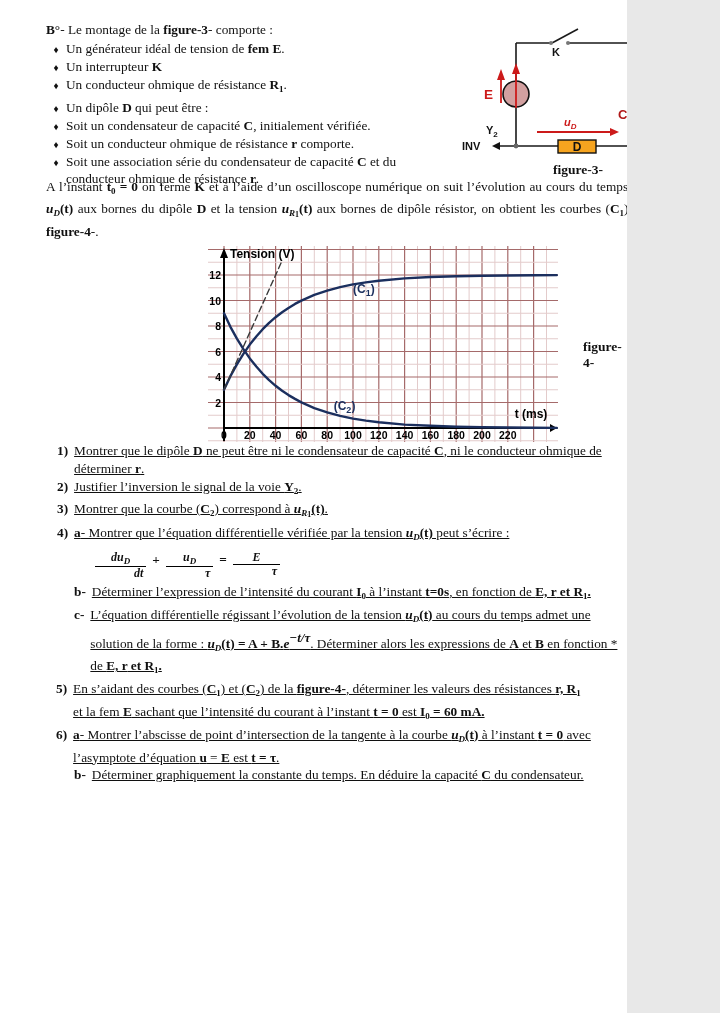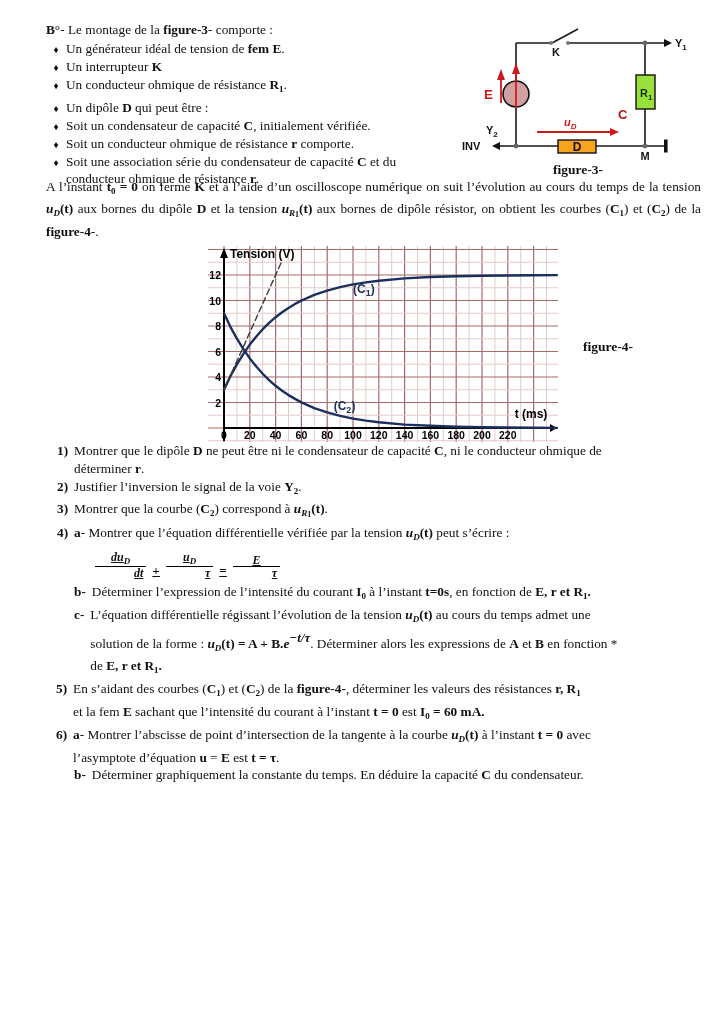--- a/index.html
+++ b/index.html
@@ -1,39 +1,39 @@
 <!DOCTYPE html>
 <html><head>
 <meta charset="utf-8">
 <style>
   html,body{margin:0;padding:0;background:#e8e8e8;}
-  .page{position:relative;width:720px;height:1013px;background:#ffffff;overflow:hidden;
+  .page{position:relative;width:627px;height:1013px;background:#ffffff;overflow:hidden;
         font-family:"Liberation Serif",serif;font-size:13.3px;color:#101010;}
   .abs{position:absolute;}
   
   .bd{font-weight:bold;}
   .bi{font-weight:bold;font-style:italic;}
   .sb{font-weight:bold;font-size:9px;vertical-align:-3px;}
   .bisb{font-weight:bold;font-style:italic;font-size:9px;vertical-align:-3px;}
   .sb2{font-weight:bold;font-size:8px;vertical-align:-4px;}
   .sp{font-weight:bold;font-style:italic;font-size:13px;vertical-align:6px;}
   
   .hdr{line-height:17px;}
   .bullet-row{display:flex;line-height:17.2px;}
   .bullet-mark{width:20px;text-align:center;font-size:10px;flex:0 0 20px;padding-top:1px;}
   .bullet-text{flex:1;}
   
   .intro{line-height:17px;text-align:justify;}
   
   .questions{line-height:17.8px;}
   .qblock{display:flex;}
   .qnum{font-weight:bold;margin-right:6px;white-space:nowrap;}
-  .qtext{flex:1;}
-  
-  .formula-line{margin:4px 0 3px 52px;display:flex;align-items:flex-end;text-decoration:underline;}
+  .qtext{flex:1;text-decoration:underline;}
+  
+  .formula-line{margin:4px 0 3px 52px;display:flex;align-items:flex-start;}
   .frac{display:inline-block;text-align:center;vertical-align:middle;margin:0 3px;font-size:12px;line-height:1.05;}
   .fracn{display:block;border-bottom:1.2px solid #000;padding:0 3px;}
   .fracd{display:block;padding:0 3px;margin-left:36px;}
   .fop{font-weight:bold;margin:0 3px;}
   
   svg text{font-family:"Liberation Sans",sans-serif;font-weight:bold;}
   .serifcap{font-family:"Liberation Serif",serif !important;}
 </style>
 </head>
 <body>

